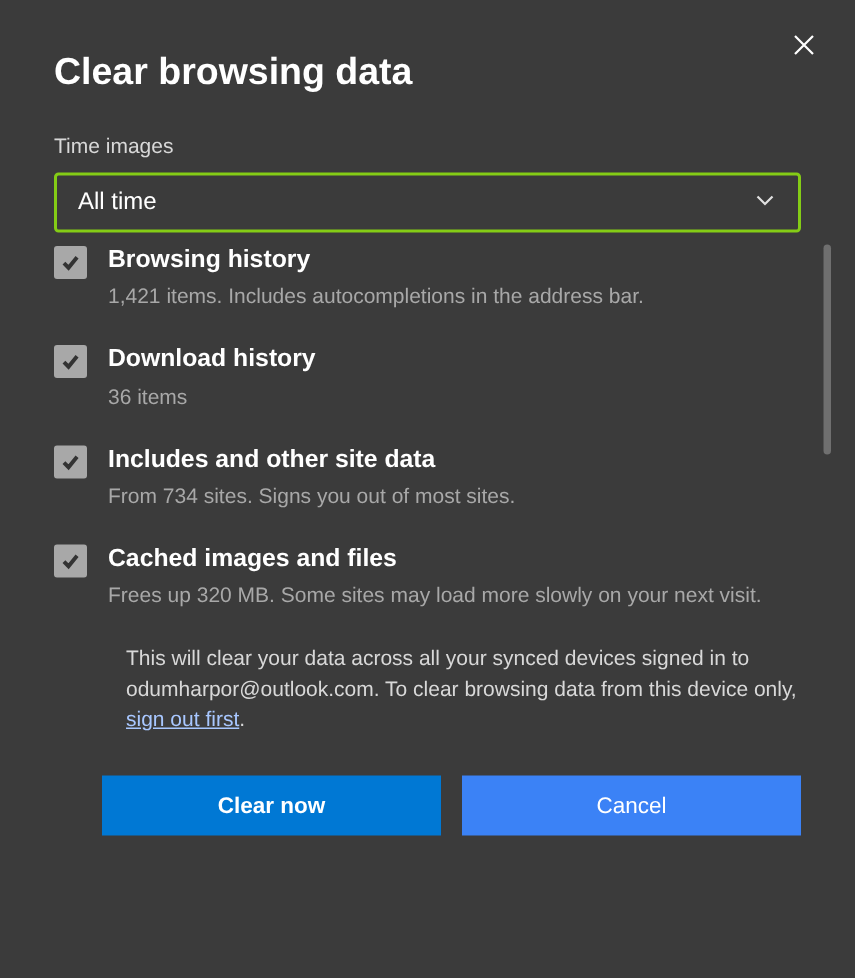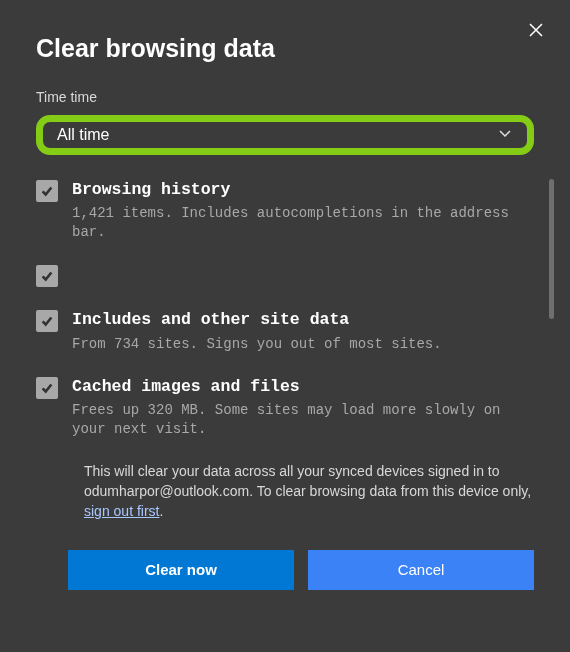--- a/index.html
+++ b/index.html
@@ -29,33 +29,32 @@
     margin-bottom: 26px;
   }
   .label {
     font-size: 14px;
     color: #d8d8d8;
     margin-bottom: 10px;
   }
   .select {
     width: 100%;
     height: 40px;
-    border: 7px solid #84cc16;
-    border-radius: 14px;
+    border: 2px solid #84cc16;
+    border-radius: 3px;
     background: transparent;
     display:flex; align-items:center; justify-content:space-between;
     padding: 0 14px;
     cursor:pointer;
   }
   .select .sel-text { font-size: 16px; color:#fff; }
   .select .chev { color:#e0e0e0; }
   .items {
-    margin-top: 24px;
+    margin-top: 8px;
     position: relative;
-    font-family: Liberation Mono, monospace;
   }
   .item {
     display:flex;
     align-items:flex-start;
     gap: 14px;
     margin-bottom: 22px;
   }
   .checkbox {
     width: 22px; height: 22px;
     background: #a8a8a8;
@@ -111,21 +110,21 @@
 <div class="dialog">
 
   <div class="close">
     <svg width="16" height="16" viewBox="0 0 16 16">
         <path d="M2 2 L14 14 M14 2 L2 14" stroke="#fff" stroke-width="1.5"></path>
       </svg>
   </div>
 
   <h1 class="title">Clear browsing data</h1>
 
-  <div class="label">Time time</div>
+  <div class="label">Time images</div>
 
   <div class="select">
     <span class="sel-text">All time</span>
     <span class="chev">
       <svg width="16" height="16" viewBox="0 0 16 16">
           <path d="M3 6 L8 11 L13 6" stroke="#e0e0e0" stroke-width="1.5" fill="none"></path>
         </svg>
     </span>
   </div>
 
@@ -143,20 +142,22 @@
       </div>
     </div>
 
     <div class="item">
       <div class="checkbox">
         <svg width="14" height="14" viewBox="0 0 16 16">
             <path d="M3 8.5 L6.5 12 L13 4"></path>
           </svg>
       </div>
       <div class="item-body">
+        <div class="item-title">Download history</div>
+        <div class="item-desc">36 items</div>
       </div>
     </div>
 
     <div class="item">
       <div class="checkbox">
         <svg width="14" height="14" viewBox="0 0 16 16">
             <path d="M3 8.5 L6.5 12 L13 4"></path>
           </svg>
       </div>
       <div class="item-body">

